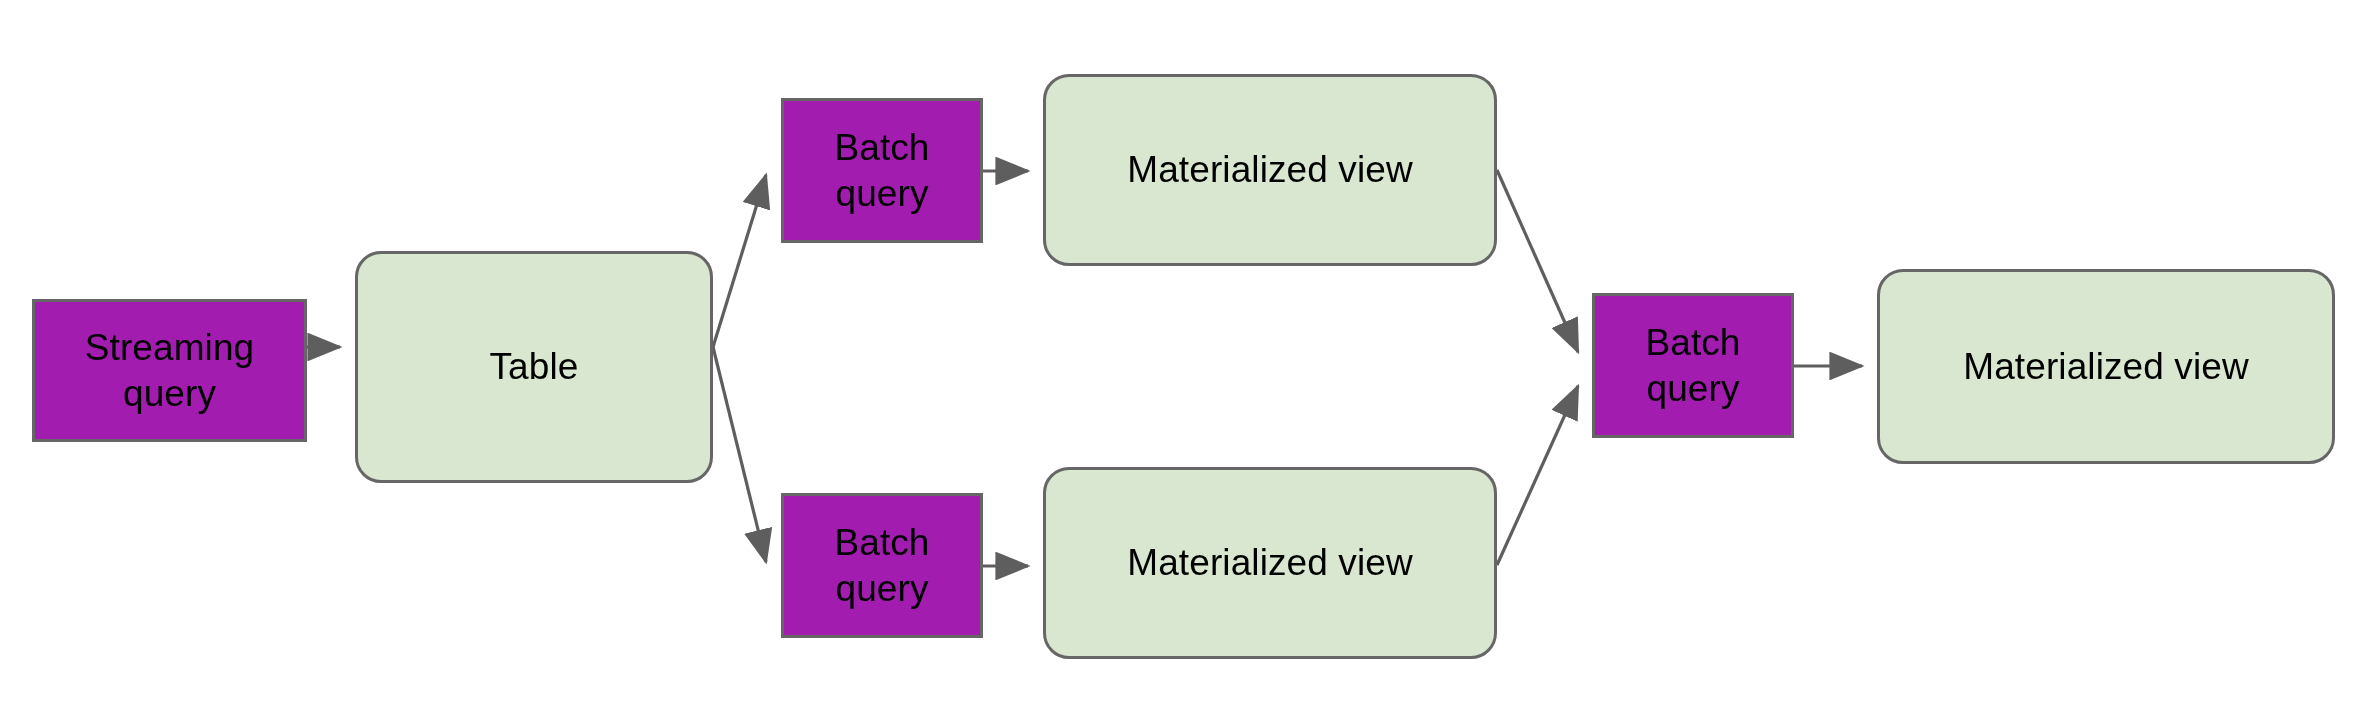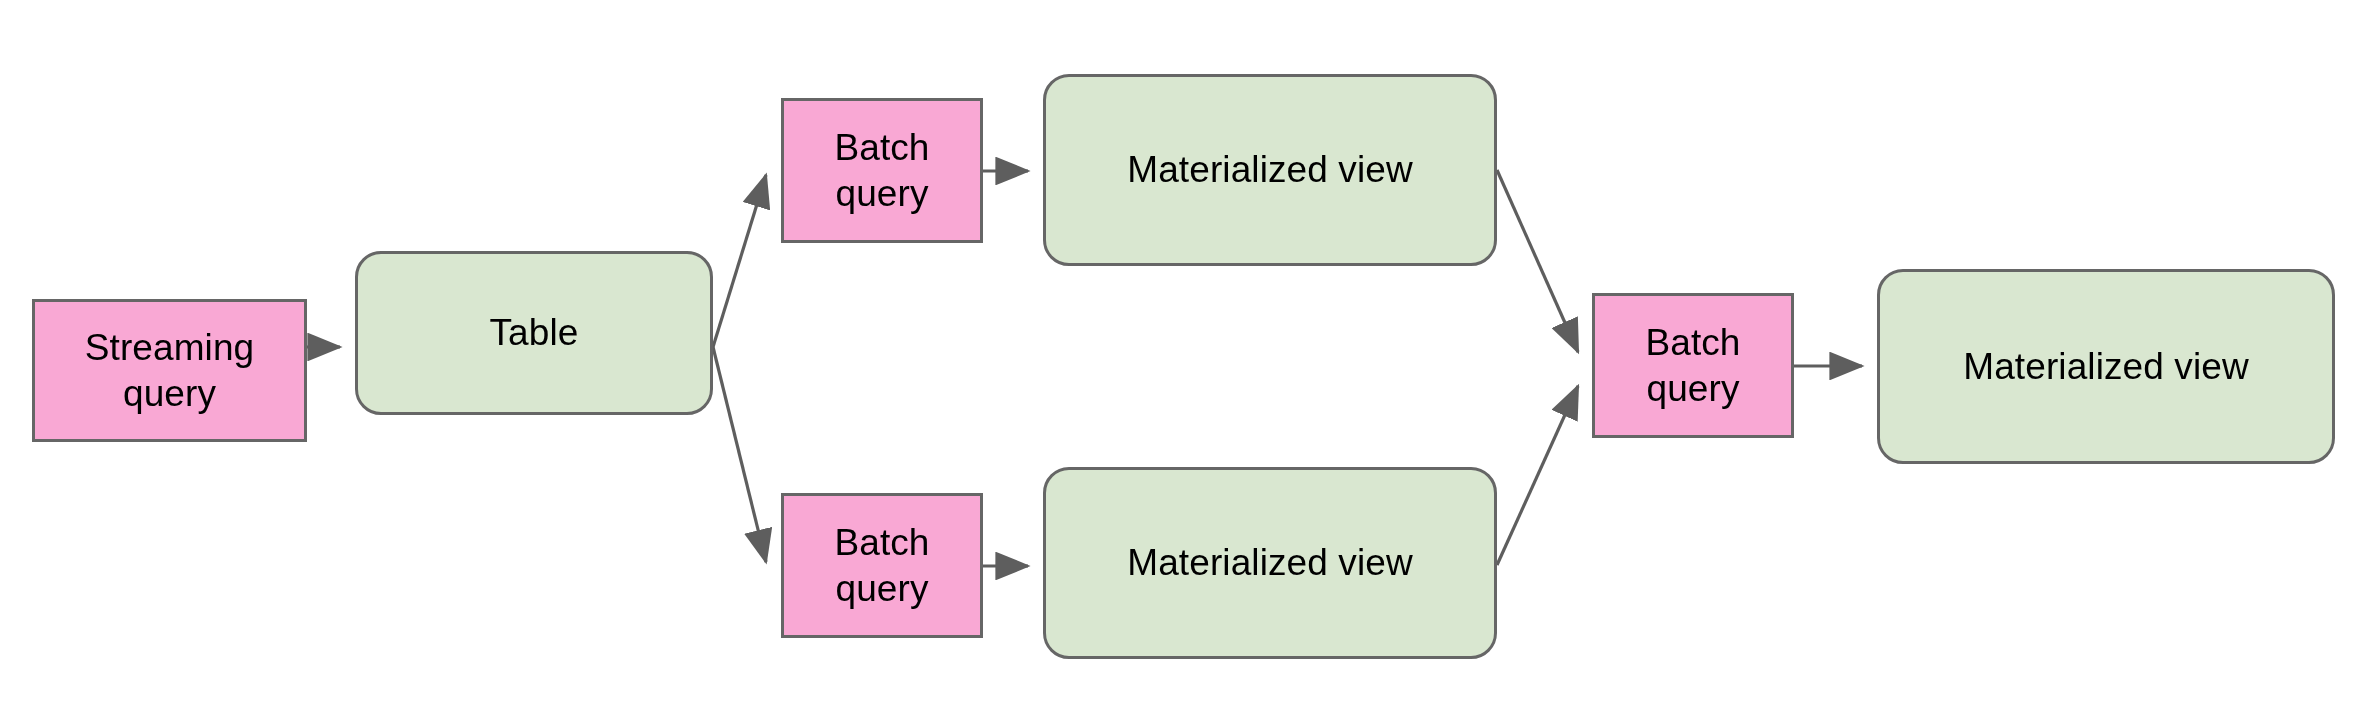--- a/index.html
+++ b/index.html
@@ -34,21 +34,21 @@
     justify-content: center;
     text-align: center;
     color: #000000;
     font-size: 37px;
     line-height: 1.22;
     letter-spacing: 0.1px;
     border: 3px solid #666666;
     z-index: 2;
   }
   .node-query {
-    background: #f9a8d4;
+    background: #a21caf;
     border-radius: 0;
   }
   .node-store {
     background: #d9e7d0;
     border-radius: 26px;
   }
   .node-label {
     display: block;
     white-space: pre-line;
     padding: 0 6px;
@@ -75,21 +75,21 @@
         <path d="M 1497 565 L 1578 386" marker-end="url(#arrowhead)"></path>
         <path d="M 1794 366 L 1862 366" marker-end="url(#arrowhead)"></path>
       </g>
   </svg>
 
   <div id="node-group">
       <div class="node node-query" style="left: 32px; top: 275px; width: 275px; height: 143px; margin-top: 24px;">
         <span class="node-label">Streaming
 query</span>
       </div>
-      <div class="node node-store" style="left: 355px; top: 251px; width: 358px; height: 164px;">
+      <div class="node node-store" style="left: 355px; top: 251px; width: 358px; height: 232px;">
         <span class="node-label">Table</span>
       </div>
       <div class="node node-query" style="left: 781px; top: 98px; width: 202px; height: 145px;">
         <span class="node-label">Batch
 query</span>
       </div>
       <div class="node node-store" style="left: 1043px; top: 74px; width: 454px; height: 192px;">
         <span class="node-label">Materialized view</span>
       </div>
       <div class="node node-query" style="left: 781px; top: 493px; width: 202px; height: 145px;">

